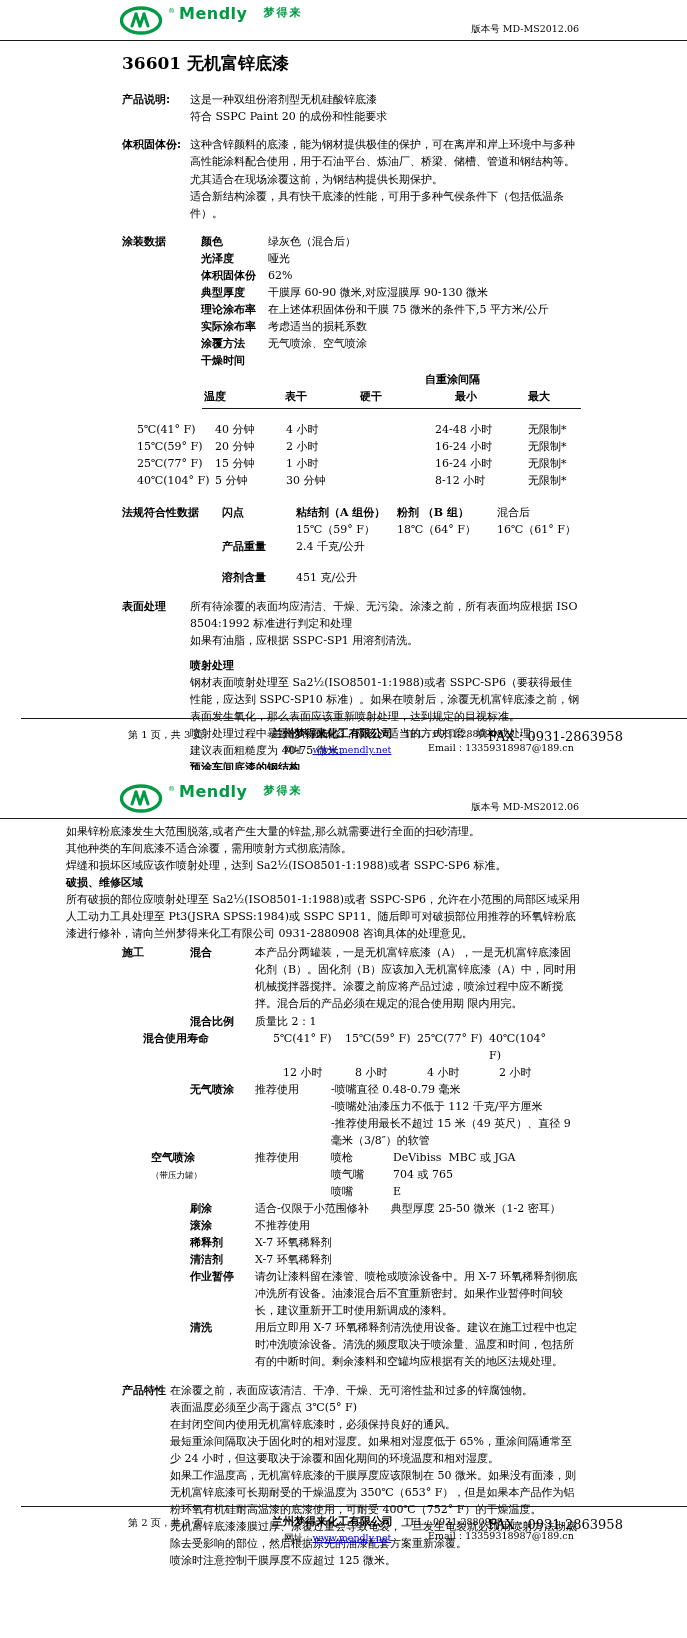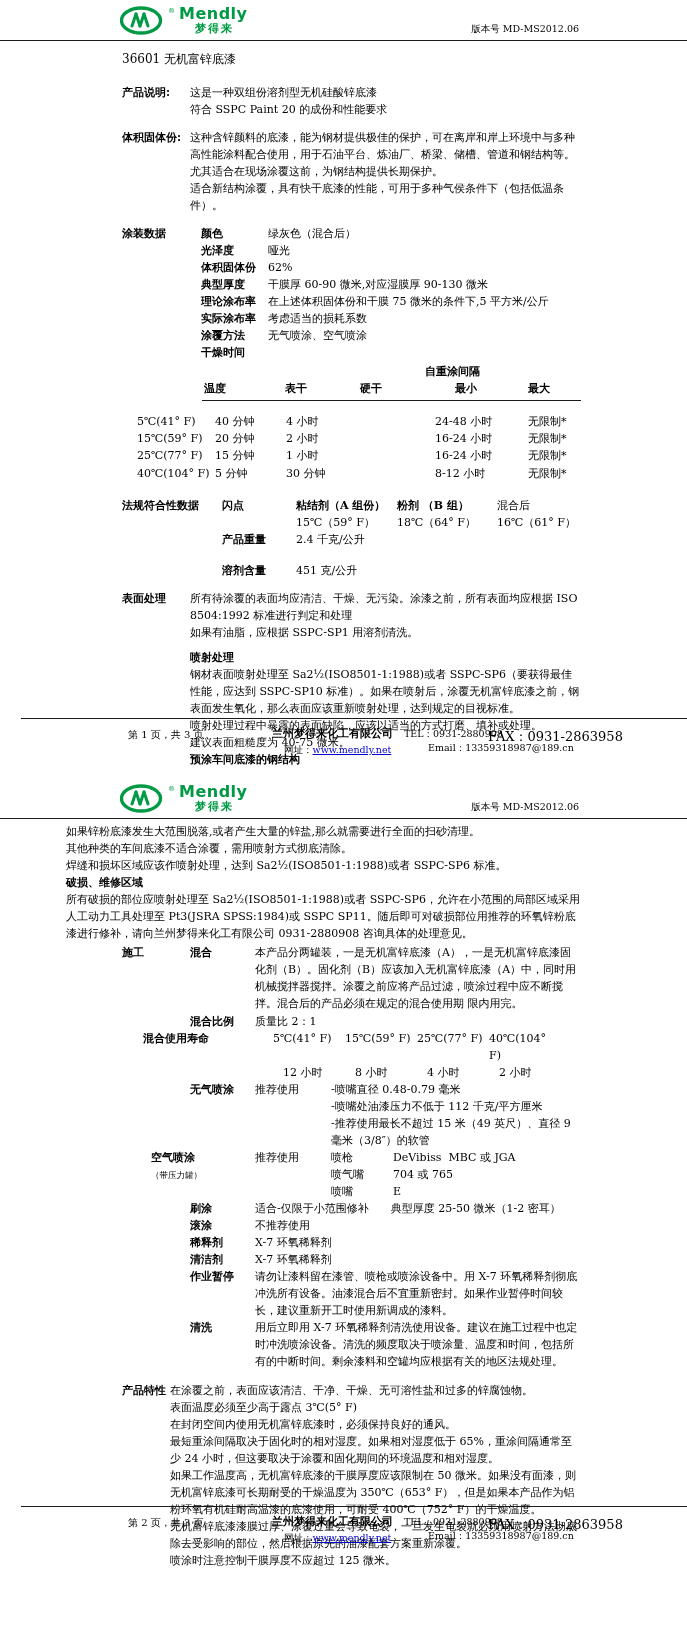--- a/index.html
+++ b/index.html
@@ -11,30 +11,30 @@
     font-size: 11px;
     line-height: 1.55;
   }
   .page { position: relative; width: 687px; overflow: hidden; }
   #page1 { height: 770px; }
   #page2 { height: 868px; }
 
   
   .hdr { position: relative; height: 40px; padding: 6px 108px 0 120px; }
   .logo { display: flex; align-items: flex-start; gap: 4px; }
-  .logo-txt { display: flex; flex-direction: column; }
+  .logo-txt { display: flex; }
   .logo-en { font-family: "DejaVu Sans", "Liberation Sans", sans-serif; font-weight: bold; color: #009A44; font-size: 16px; line-height: 1; letter-spacing: .5px; }
   .logo-cn { font-family: "DejaVu Sans", "Liberation Sans", sans-serif; font-weight: bold; color: #009A44; font-size: 11px; line-height: 1.2; margin-left: 16px; letter-spacing: 2px; }
   .reg { color: #009A44; font-size: 7px; vertical-align: top; }
   .version { position: absolute; right: 108px; font-size: 9.5px; }
   #page1 .version { top: 22px; }
   #page2 .version { top: 30px; }
   .rule { border-top: 1.4px solid #1a1a1a; }
 
-  .title { margin: 9px 108px 15px 122px; font-size: 12px; font-weight: normal; }
+  .title { margin: 9px 108px 15px 122px; font-size: 17px; font-weight: bold; }
 
   
   .sec { display: flex; margin: 0 106px 11px 122px; }
   .slabel { width: 68px; flex-shrink: 0; font-weight: bold; }
   .slabel.narrow { width: 48px; }
   .sbody { flex: 1; min-width: 0; }
 
   
   .kv { display: flex; }
   .kv .k { width: 67px; margin-left: 11px; flex-shrink: 0; font-weight: bold; }

